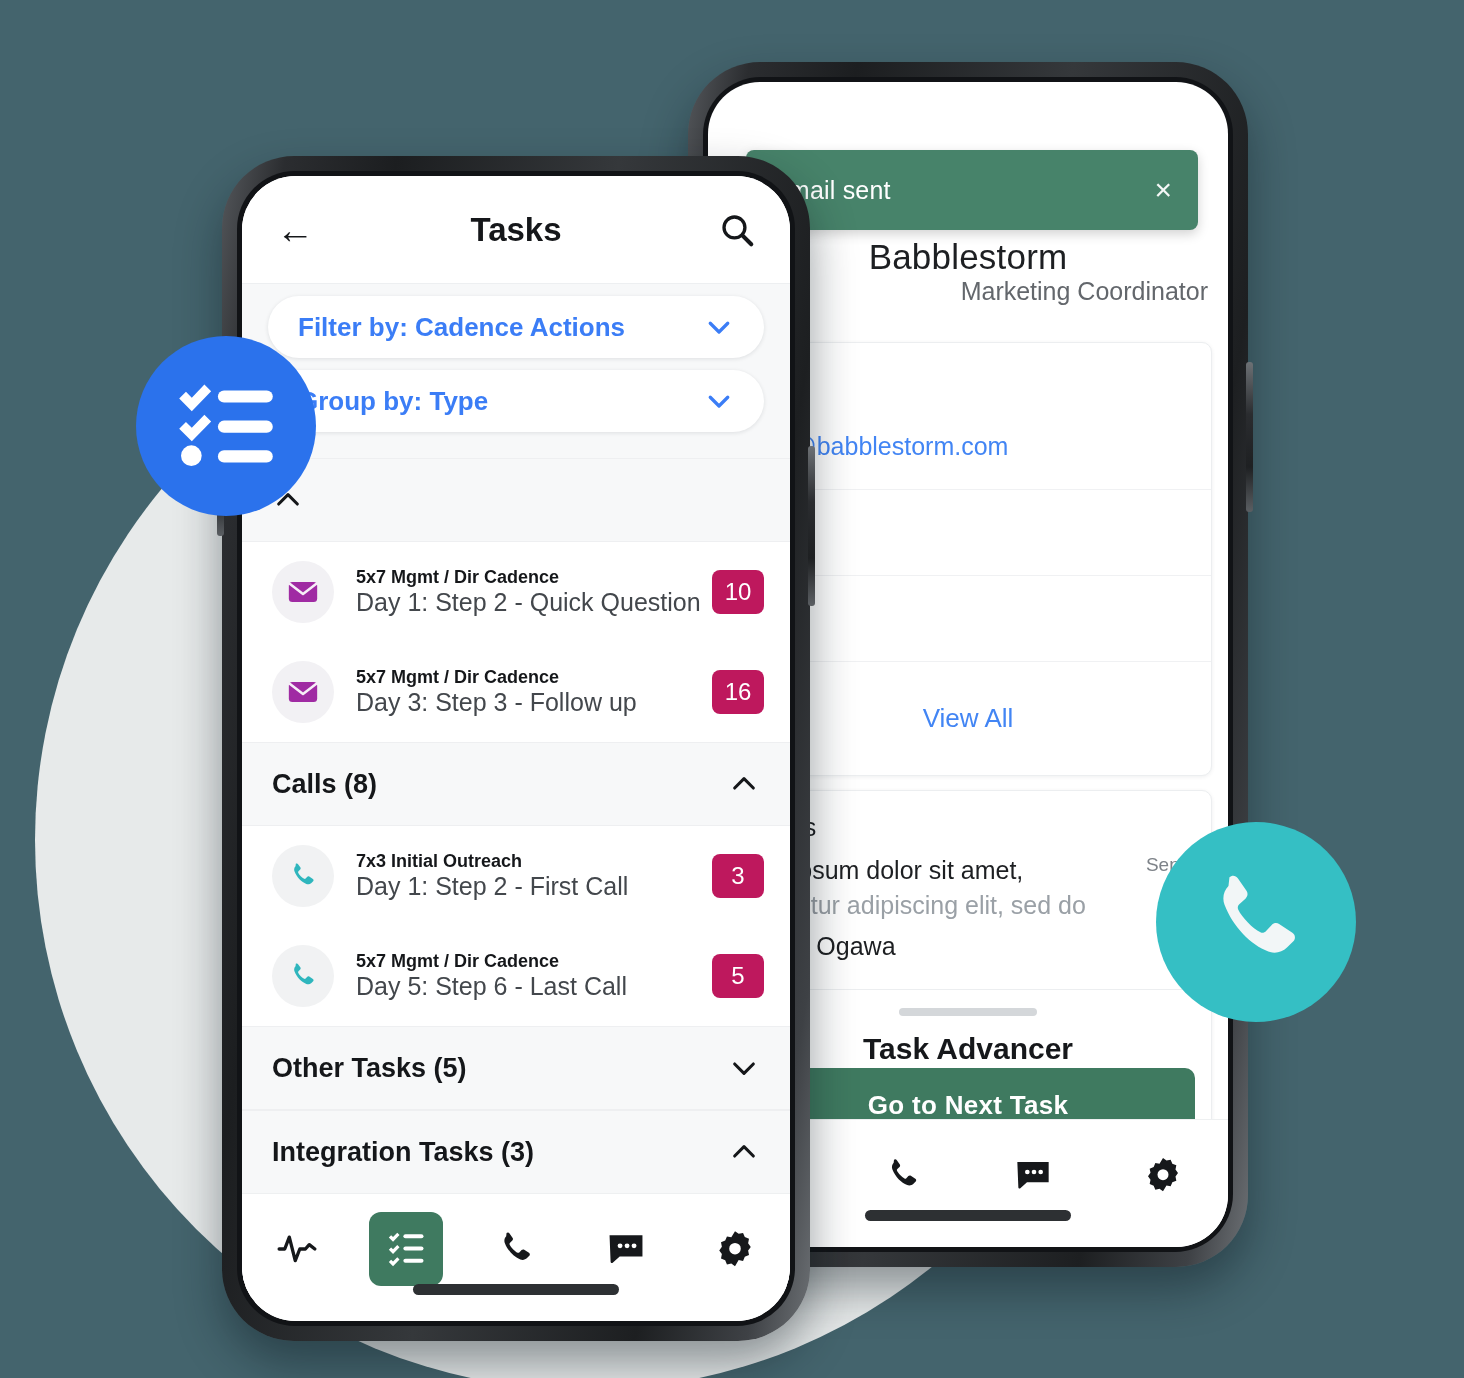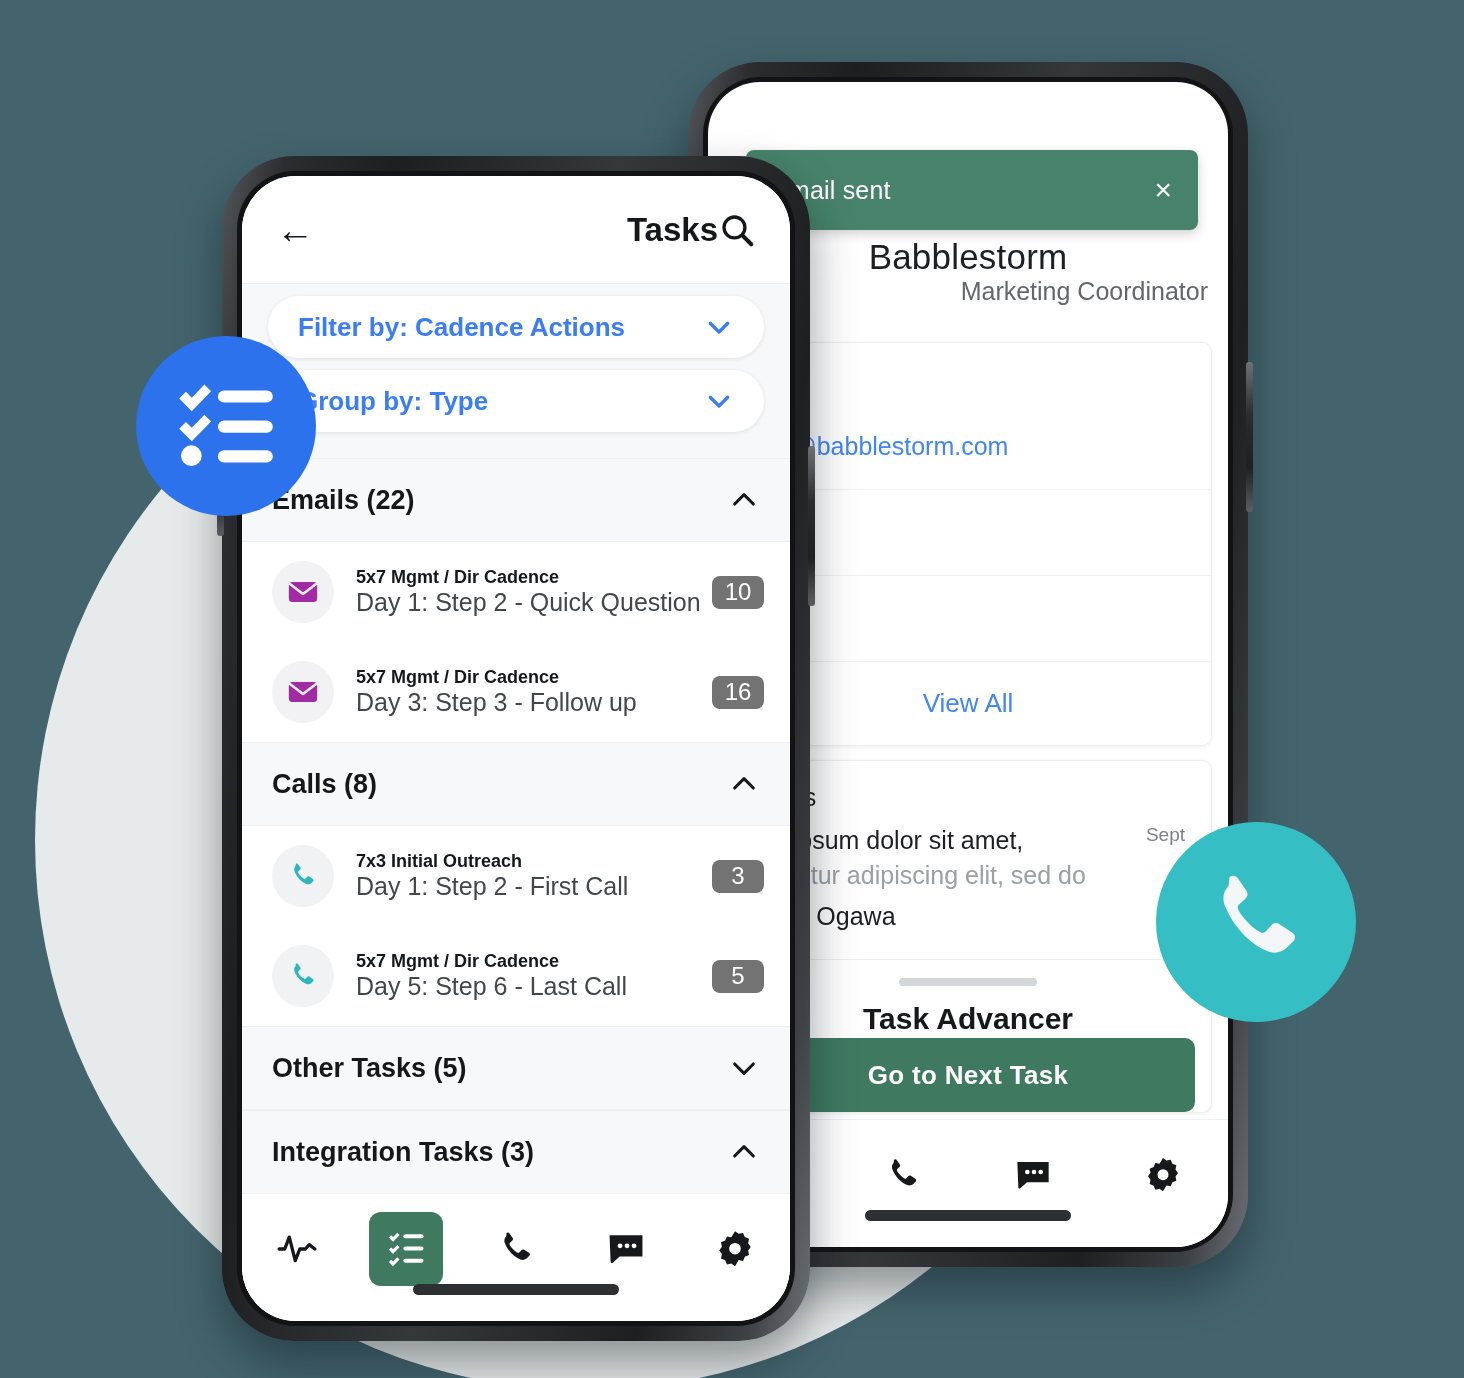--- a/index.html
+++ b/index.html
@@ -92,21 +92,21 @@
     font-size: 25px;
     color: #4285f4;
     min-height: 84px;
     display: flex; align-items: center;
   }
   .info-row.first { border-top: none; }
   .view-all {
     text-align: center;
     color: #4285f4;
     font-size: 26px;
-    padding: 26px 0;
+    padding: 41px 0;
     border-top: 1px solid #f0f1f3;
   }
   .notes-body { padding: 4px 26px 22px; position: relative; }
   .note-line1 { font-size: 25px; color: #1d1f22; }
   .note-line2 { font-size: 25px; color: #9aa0a6; margin-top: 6px; }
   .note-author { font-size: 25px; color: #1d1f22; margin-top: 12px; }
   .note-date {
     position: absolute; right: 26px; top: 2px;
     font-size: 19px; color: #7d8288;
   }
@@ -144,21 +144,21 @@
 
   .appbar {
     height: 108px;
     display: flex; align-items: center;
     padding: 0 34px;
     border-bottom: 1px solid #edeff1;
     background: #fff;
   }
   .appbar .back { font-size: 38px; color: #15171a; cursor: pointer; line-height: 1; }
   .appbar .title {
-    flex: 1; text-align: right;
+    flex: 1; text-align: center;
     font-size: 33px; font-weight: bold; color: #15171a;
   }
 
   .filters { background: #f7f8f9; padding: 12px 26px 14px; }
   .dropdown {
     background: #fff;
     border-radius: 34px;
     height: 62px;
     display: flex; align-items: center;
     padding: 0 30px;
@@ -192,22 +192,22 @@
     background: #f2f1f4;
     display: flex; align-items: center; justify-content: center;
     flex: 0 0 auto;
     margin-right: 22px;
   }
   .task-icon.call { background: #f1f2f3; }
   .task-text { flex: 1; min-width: 0; }
   .task-title { font-size: 18px; font-weight: bold; color: #15171a; white-space: nowrap; }
   .task-sub { font-size: 25px; color: #43474c; margin-top: 7px; white-space: nowrap; }
   .task-badge {
-    background: #737373; color: #fff;
-    min-width: 52px; height: 33px;
+    background: #be185d; color: #fff;
+    min-width: 52px; height: 44px;
     border-radius: 8px;
     display: flex; align-items: center; justify-content: center;
     font-size: 24px;
     padding: 0 2px;
     margin-left: 10px;
     flex: 0 0 auto;
   }
 
   
   .bottom-nav {
@@ -371,21 +371,20 @@
           <span class="dd-label">Group by: Type</span>
           <span class="chev">
             <svg width="30" height="30" viewBox="0 0 24 24">
               <polyline points="5,9 12,16 19,9" fill="none" stroke="#3b7df6" stroke-width="2.6" stroke-linecap="round" stroke-linejoin="round"></polyline>
             </svg>
           </span>
         </div>
       </div>
 
       <div class="group-hdr">
-        <span class="g-label">Emails (22)</span>
         <span>
           <svg width="32" height="32" viewBox="0 0 24 24">
             <polyline points="5,15 12,8 19,15" fill="none" stroke="#15171a" stroke-width="2.3" stroke-linecap="round" stroke-linejoin="round"></polyline>
           </svg>
         </span>
       </div>
 
       <div class="task-row">
         <span class="task-icon">
           <svg width="34" height="34" viewBox="0 0 24 24">

